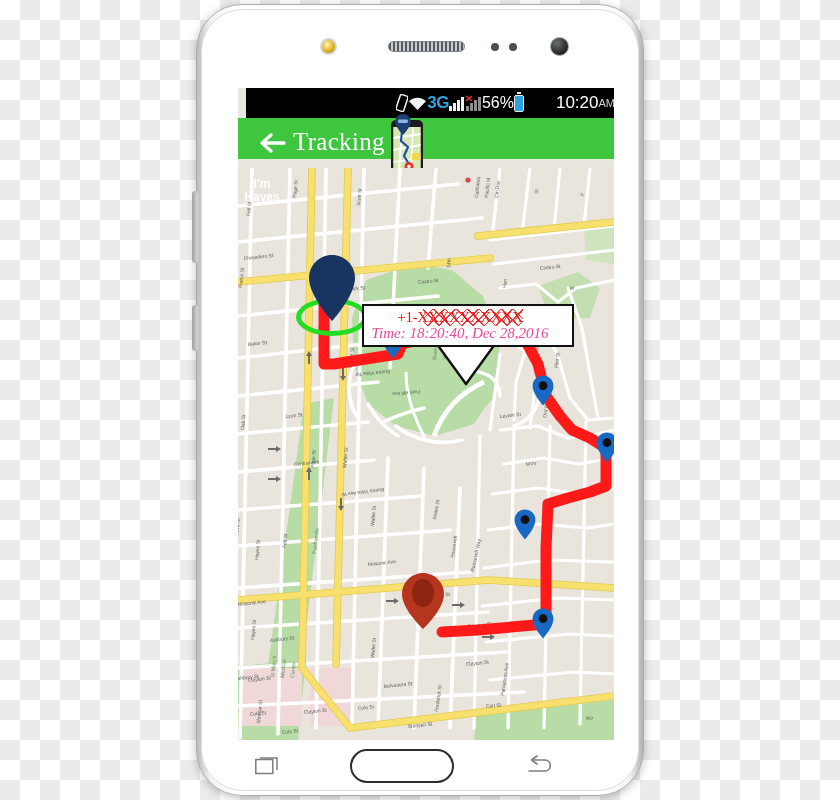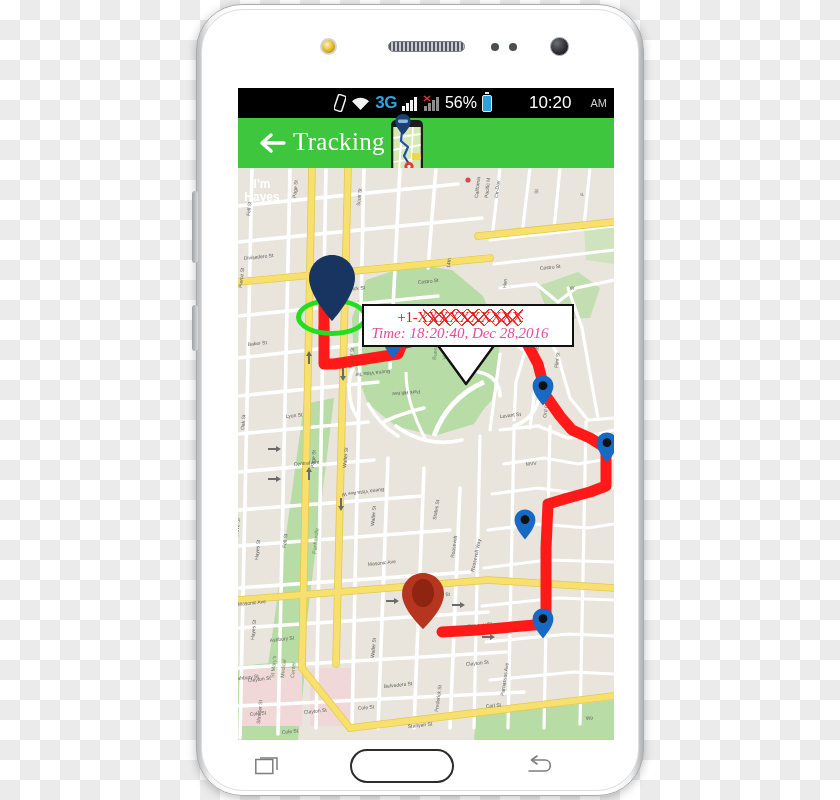--- a/index.html
+++ b/index.html
@@ -54,32 +54,32 @@
   .hw-home{position:absolute;left:148px;top:739px;width:104px;height:34px;border-radius:18px;
     background:#ffffff;border:2px solid #2c2c2c;box-sizing:border-box;
     box-shadow:inset 0 0 0 1px #fff;}
   .hw-recents{position:absolute;left:53px;top:744px;width:26px;height:22px;}
   .hw-back{position:absolute;left:325px;top:745px;width:28px;height:20px;}
 
   
   .screen{position:absolute;left:36px;top:78px;width:376px;height:652px;background:#e9e6df;overflow:hidden;}
 
   
-  .statusbar{position:absolute;left:0;top:0;width:376px;height:30px;background:#000;
-    display:flex;align-items:center;justify-content:flex-end;padding-right:7px;box-sizing:border-box;gap:5px;}
+  .statusbar{position:absolute;left:8px;top:0;width:376px;height:30px;background:#000;
+    display:flex;align-items:center;justify-content:flex-end;padding-right:7px;box-sizing:border-box;}
   .sb-icon{display:flex;align-items:center;}
   .sb-3g{color:#2da6e0;font-size:17px;font-weight:bold;letter-spacing:-.5px;font-family:"Liberation Sans",sans-serif;}
   .sb-pct{color:#fff;font-size:16px;font-family:"Liberation Sans",sans-serif;}
   .sb-time{color:#fff;font-size:17px;font-family:"Liberation Sans",sans-serif;margin-left:32px;}
-  .sb-ampm{color:#cfcfcf;font-size:11px;margin-left:14px;}
+  .sb-ampm{color:#cfcfcf;font-size:11px;margin-left:0;}
   .sb-batt{width:10px;height:17px;border:1.5px solid #e8e8e8;border-radius:2px;position:relative;box-sizing:border-box;background:#29a3dd;}
   .sb-batt:before{content:"";position:absolute;left:2px;top:-4px;width:4px;height:2px;background:#e8e8e8;}
 
   
-  .appbar{position:absolute;left:0;top:30px;width:376px;height:50px;background:#3ec63e;}
+  .appbar{position:absolute;left:0;top:30px;width:376px;height:41px;background:#3ec63e;}
   .back-arrow{position:absolute;left:20px;top:12px;width:28px;height:26px;}
   .appbar-title{position:absolute;left:55px;top:10px;color:#fff;font-size:25px;
     font-family:"Liberation Serif",serif;letter-spacing:.3px;}
   .applogo{position:absolute;left:148px;top:-4px;width:42px;height:72px;}
 
   
   .map{position:absolute;left:0;top:80px;width:376px;height:572px;background:#e9e5dc;overflow:hidden;}
   .mapsvg{position:absolute;left:0;top:0;}
 
   

